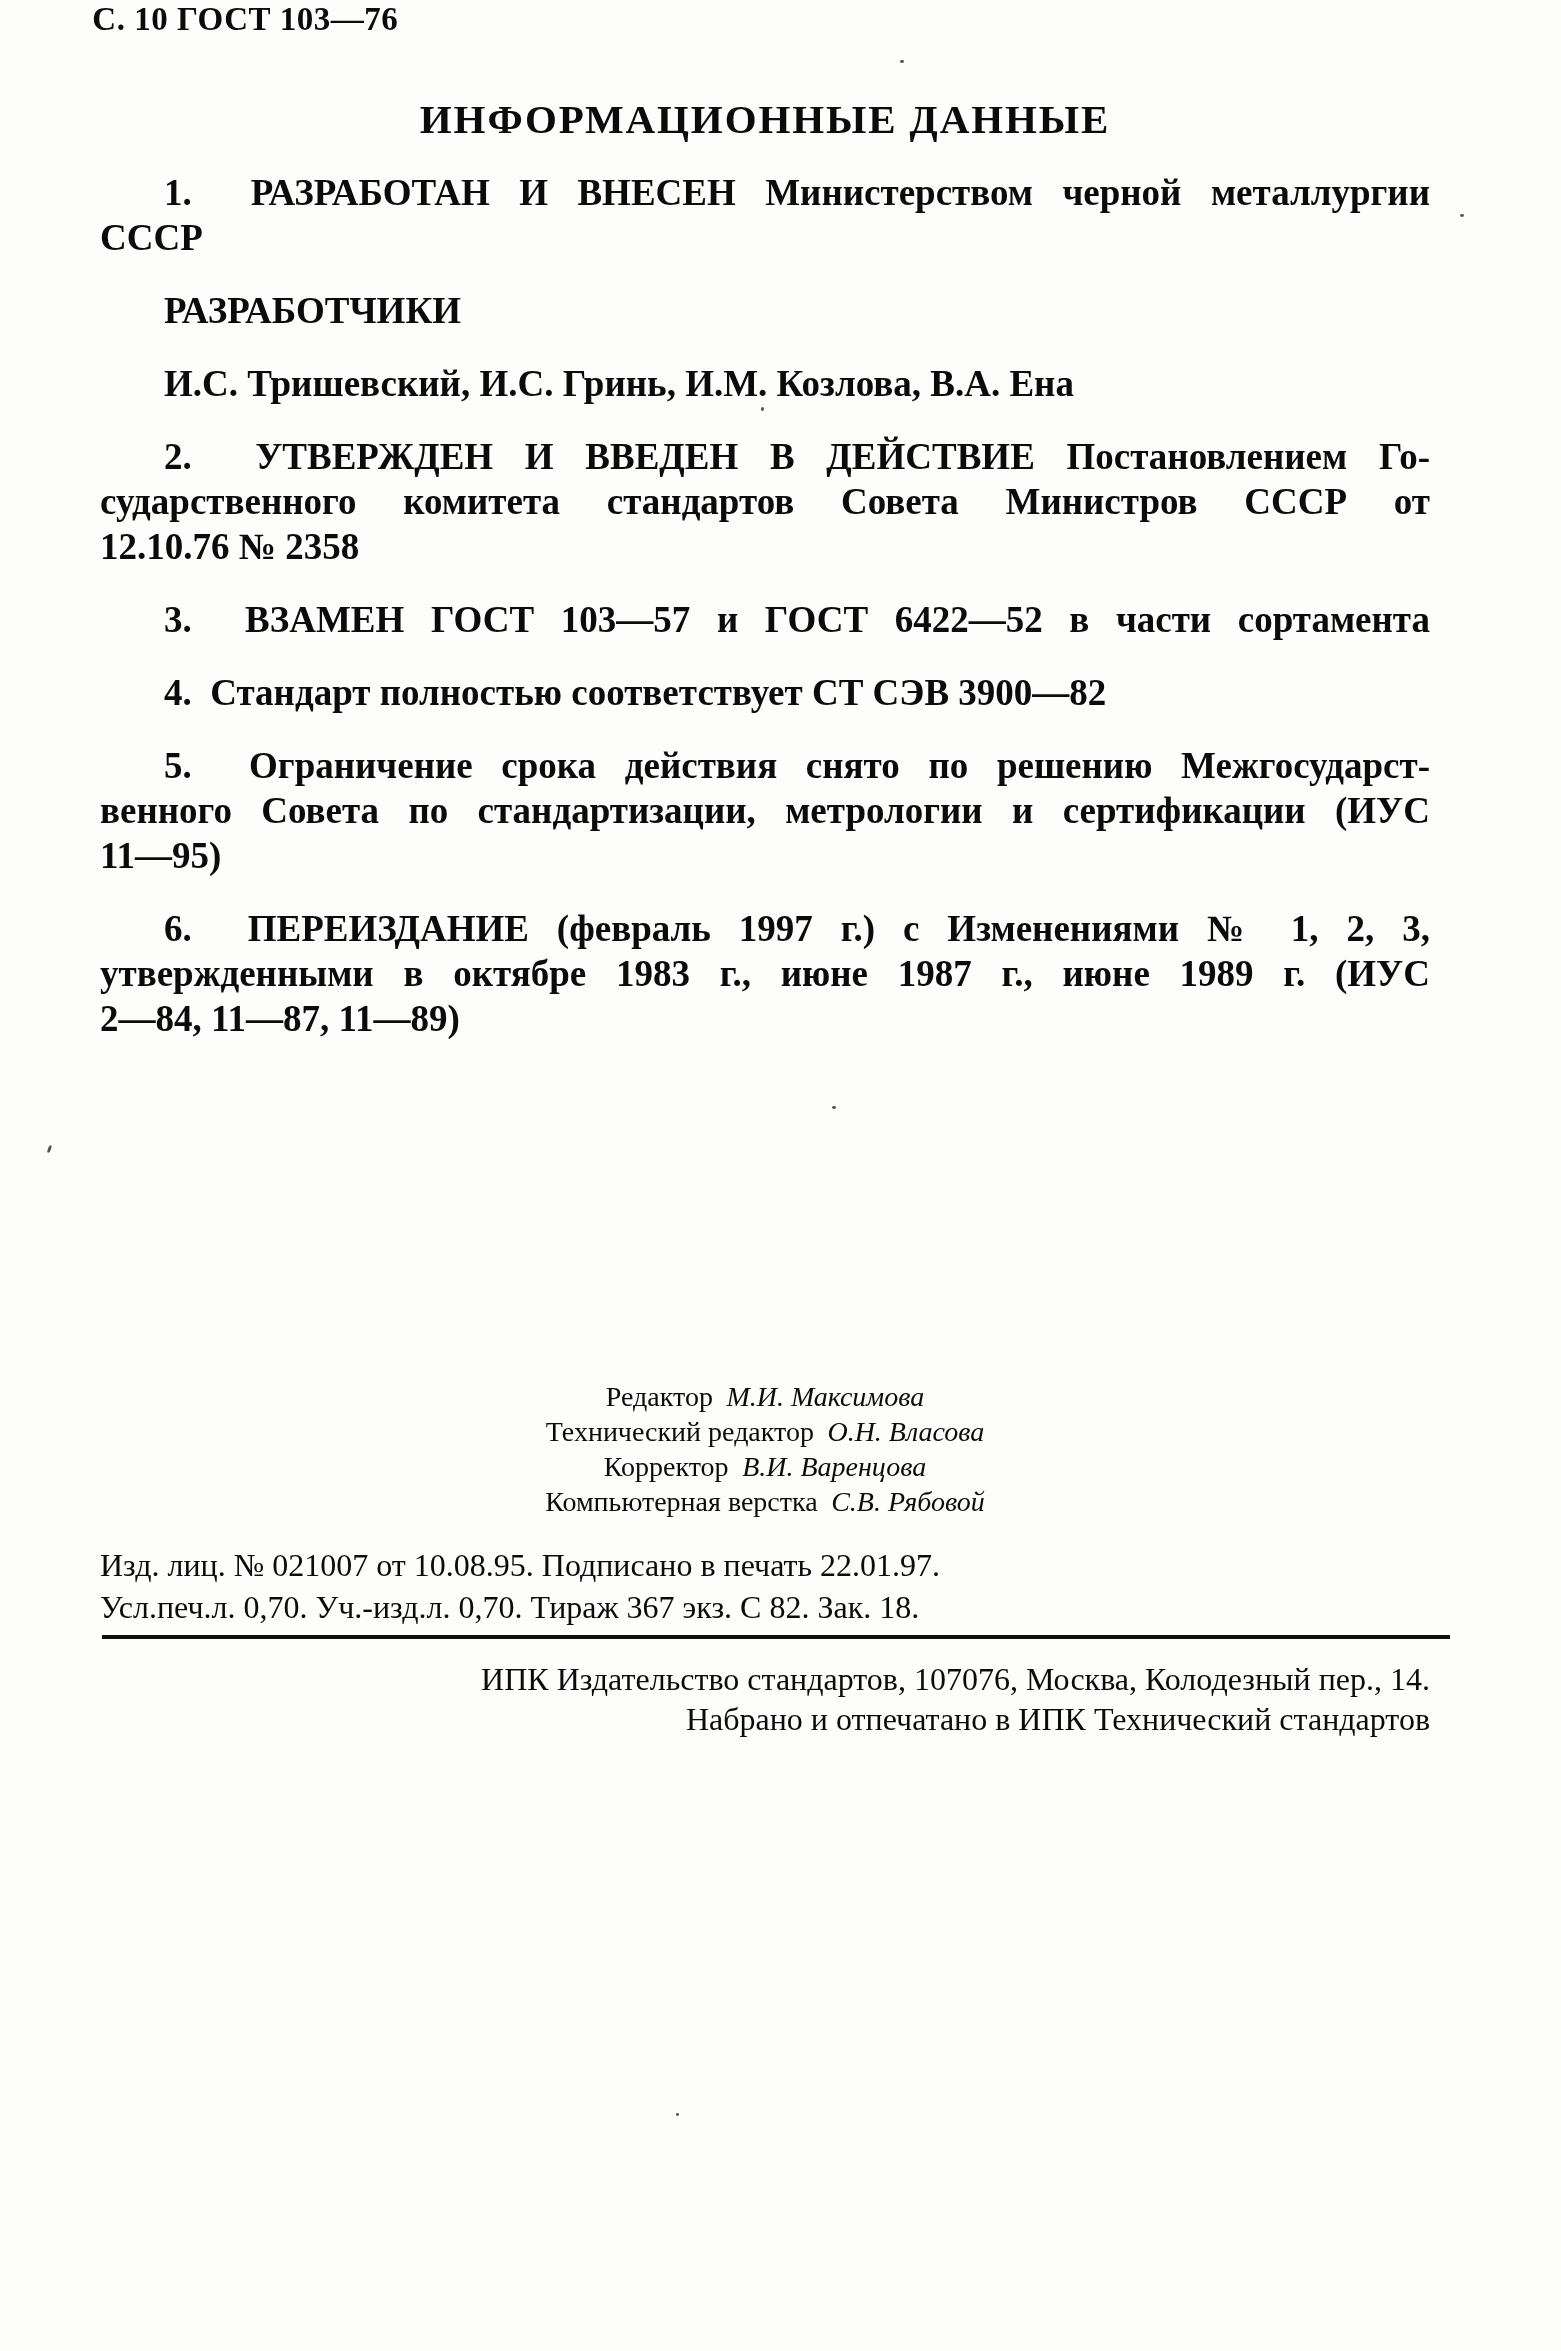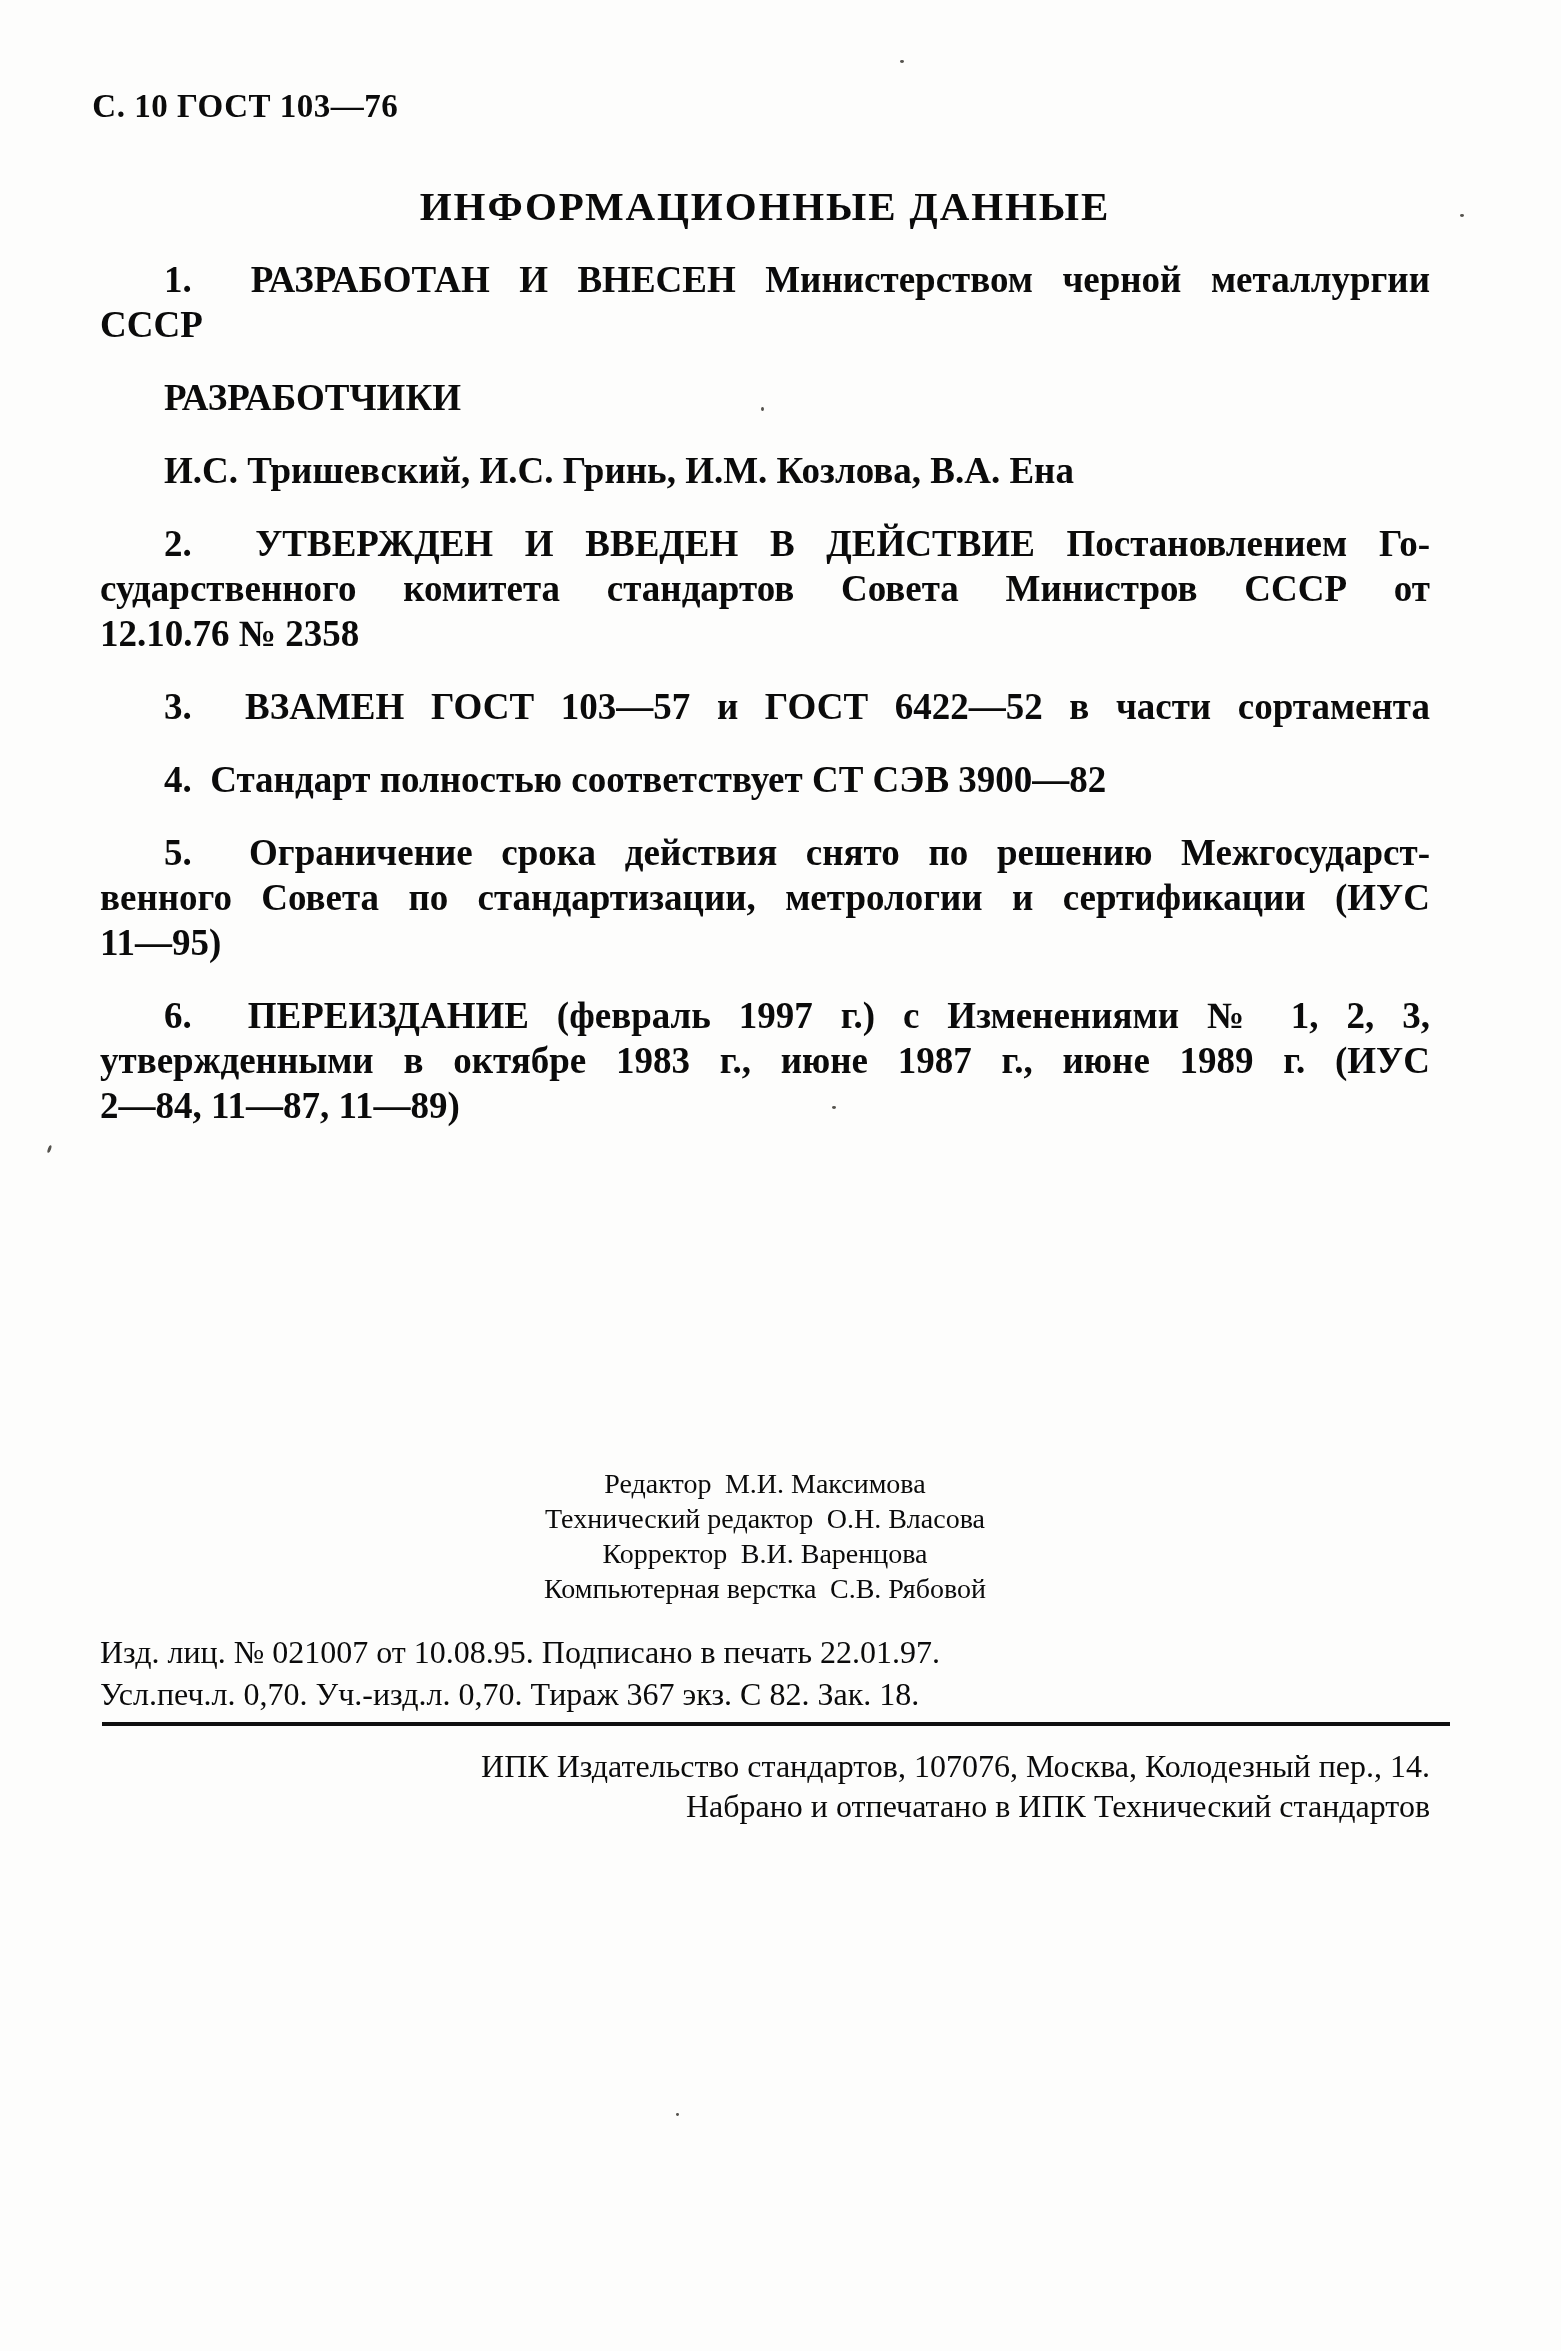--- a/index.html
+++ b/index.html
@@ -11,21 +11,20 @@
     color: #0b0b0b;
     font-family: "Liberation Serif", "DejaVu Serif", serif;
     overflow: hidden;
     box-sizing: border-box;
   }
   .content {
     margin-left: 100px;
     width: 1330px;
   }
   .running-head {
-    padding-top: 87px;
     margin-left: -7.7px;
     font-size: 33px;
     font-weight: bold;
     line-height: 39px;
     letter-spacing: 0.5px;
     font-family: Liberation Serif, serif;
   }
   .doc-title {
     margin-top: 58px;
     text-align: center;
@@ -36,21 +35,21 @@
   }
   .body-block { font-weight: bold; font-size: 37px; }
   .p { margin-top: 28px; }
   .line { line-height: 45px; text-align: left; }
   .jl { text-align: justify; text-align-last: justify; }
   .ind { text-indent: 64px; }
 
   .colophon { margin-top: 338px; }
   .credits { text-align: center; font-size: 28px; }
   .credit-line { line-height: 35px; }
-  .credit-name { margin-left: 13.5px; }
+  .credit-name { font-style: italic; margin-left: 13.5px; }
 
   .imprint { margin-top: 25px; font-size: 32px; }
   .imprint-line { line-height: 42px; }
 
   .rule {
     margin-top: 6.8px;
     margin-left: 1.9px;
     width: 1348px;
     height: 3.9px;
     background: #101010;

